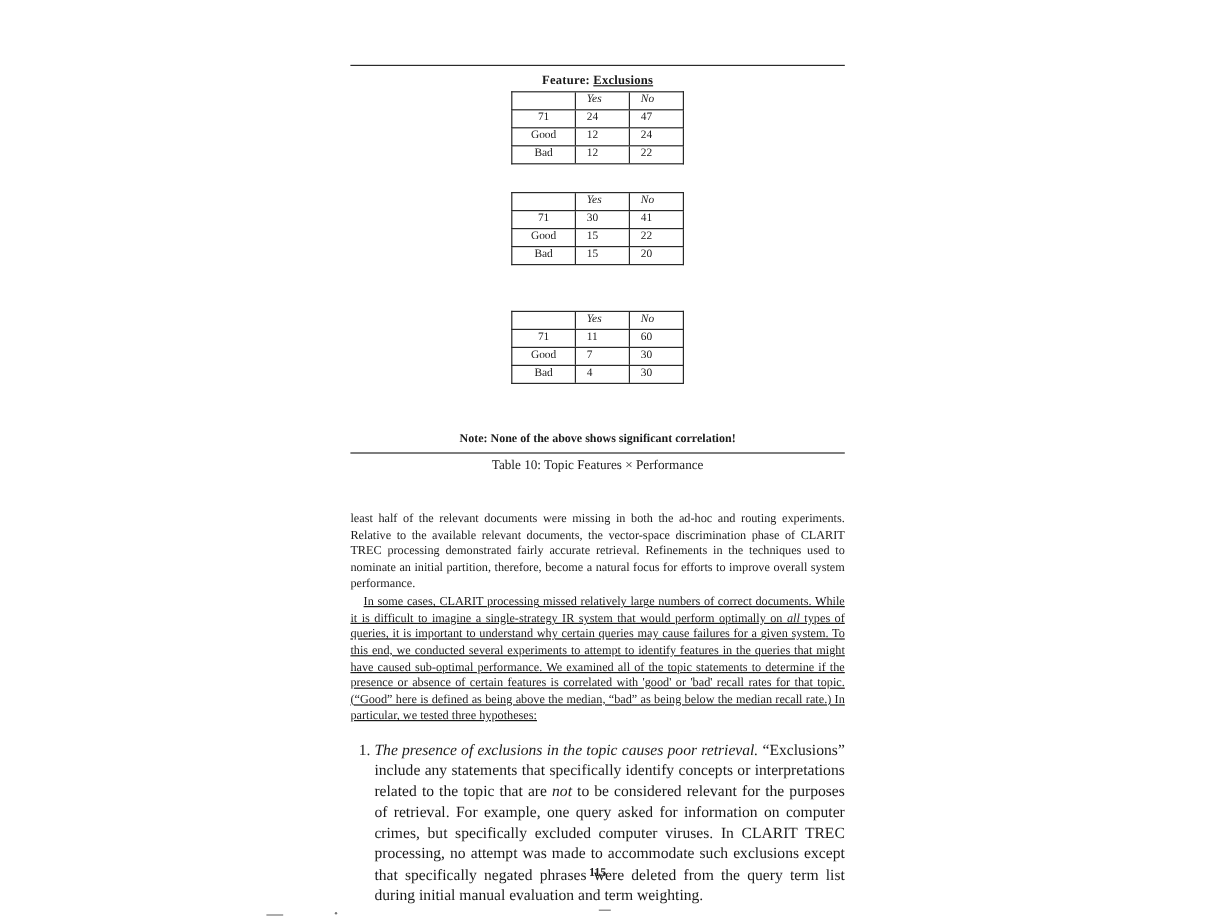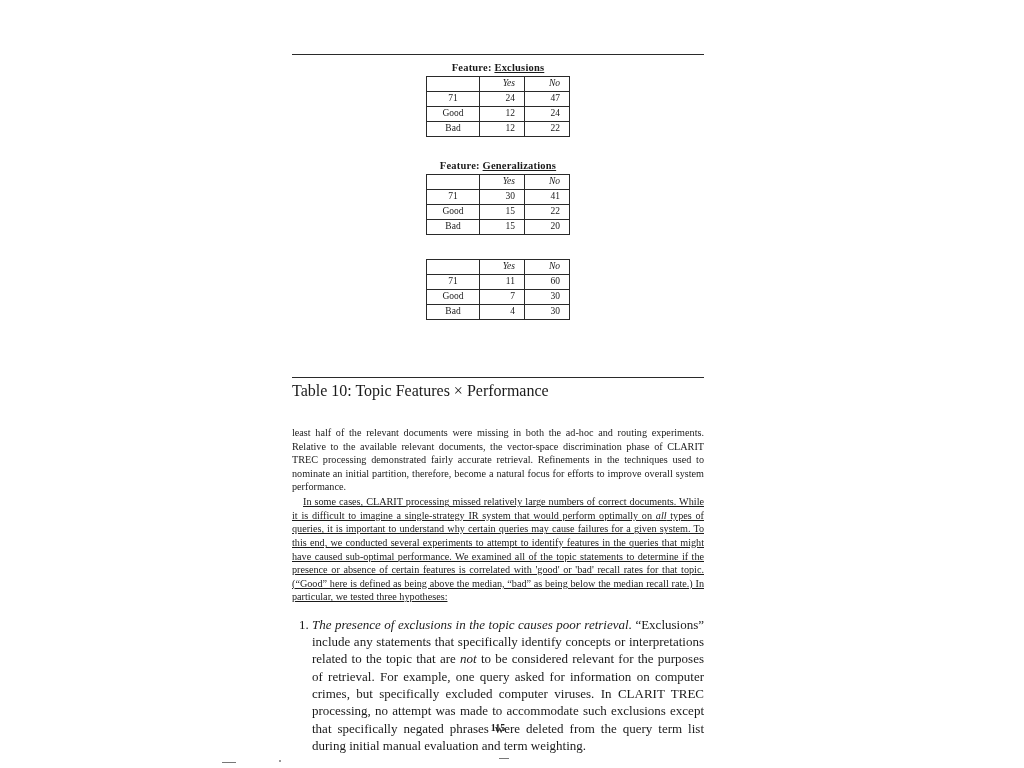--- a/index.html
+++ b/index.html
@@ -64,21 +64,21 @@
     text-decoration: underline;
   }
 
   table.minitbl {
     border-collapse: collapse;
     margin: 0 auto;
     font-size: 9.5px;
   }
   table.minitbl td, table.minitbl th {
     padding: 1px 9px 2px 9px;
-    text-align: right;
+    text-align: left;
     font-weight: normal;
     line-height: 1.15;
     min-width: 26px;
   }
   table.minitbl th { font-style: italic; }
   table.minitbl .lbl { text-align: center; min-width: 34px; }
 
   
   table.minitbl tr.hdr td, table.minitbl tr.hdr th {
     border-top: 1px solid #2a2a2a;
@@ -102,22 +102,22 @@
     text-align: center;
     font-size: 10px;
     font-weight: bold;
   }
 
   .tbl-caption {
     position: absolute;
     left: 292px;
     top: 382px;
     width: 412px;
-    text-align: left;
-    font-size: 16px;
+    text-align: center;
+    font-size: 11px;
   }
 
   
   .body {
     position: absolute;
     left: 292px;
     top: 422px;
     width: 412px;
     font-size: 10.2px;
     line-height: 1.33;
@@ -187,24 +187,20 @@
       <tr class="r-bad">
         <td class="lbl c-first">Bad</td>
         <td class="c-sep1">12</td>
         <td class="c-sep1 c-last">22</td>
       </tr>
     </tbody>
       </table>
   </div>
 
   <div class="tbl-group g2">
-    <div class="feat-caption">
-      <span class="feat-word">Feature:</span>
-      <span class="feat-val">Generalizations</span>
-    </div>
     <table class="minitbl">
       <tbody>
           <tr class="hdr">
         <td class="lbl c-first"></td>
         <th class="c-sep1">Yes</th>
         <th class="c-sep1 c-last">No</th>
       </tr>
       <tr class="r-total">
         <td class="lbl c-first">71</td>
         <td class="c-sep1">30</td>
@@ -244,20 +240,21 @@
       </tr>
       <tr class="r-bad">
         <td class="lbl c-first">Bad</td>
         <td class="c-sep1">4</td>
         <td class="c-sep1 c-last">30</td>
       </tr>
     </tbody>
       </table>
   </div>
 
+  <div class="note">Note: None of the above shows significant correlation!</div>
 
   <div class="rule-bottom"></div>
 
   <div class="tbl-caption">Table 10: Topic Features × Performance</div>
 
   <div class="body">
     <p>least half of the relevant documents were missing in both the ad-hoc and routing experiments. Relative to the available relevant documents, the vector-space discrimination phase of CLARIT TREC processing demonstrated fairly accurate retrieval. Refinements in the techniques used to nominate an initial partition, therefore, become a natural focus for efforts to improve overall system performance.</p>
     <p class="indent">
       <span>In some cases, CLARIT processing missed relatively large numbers of correct documents. While it is difficult to imagine a single-strategy IR system that would perform optimally on </span><span class="it">all</span><span> types of queries, it is important to understand why certain queries may cause failures for a given system. To this end, we conducted several experiments to attempt to identify features in the queries that might have caused sub-optimal performance. We examined all of the topic statements to determine if the presence or absence of certain features is correlated with 'good' or 'bad' recall rates for that topic. (“Good” here is defined as being above the median, “bad” as being below the median recall rate.) In particular, we tested three hypotheses:</span>
     </p>

